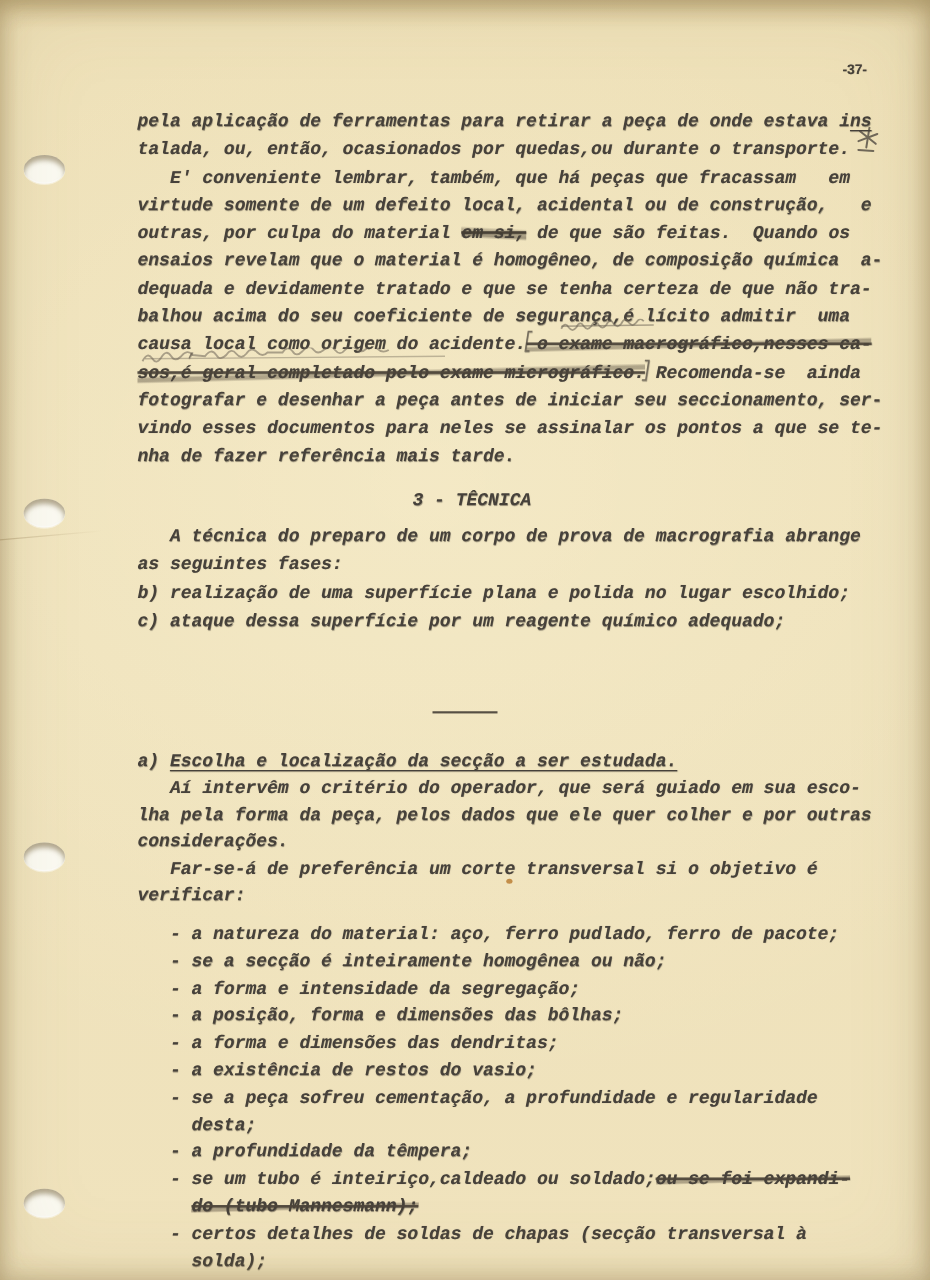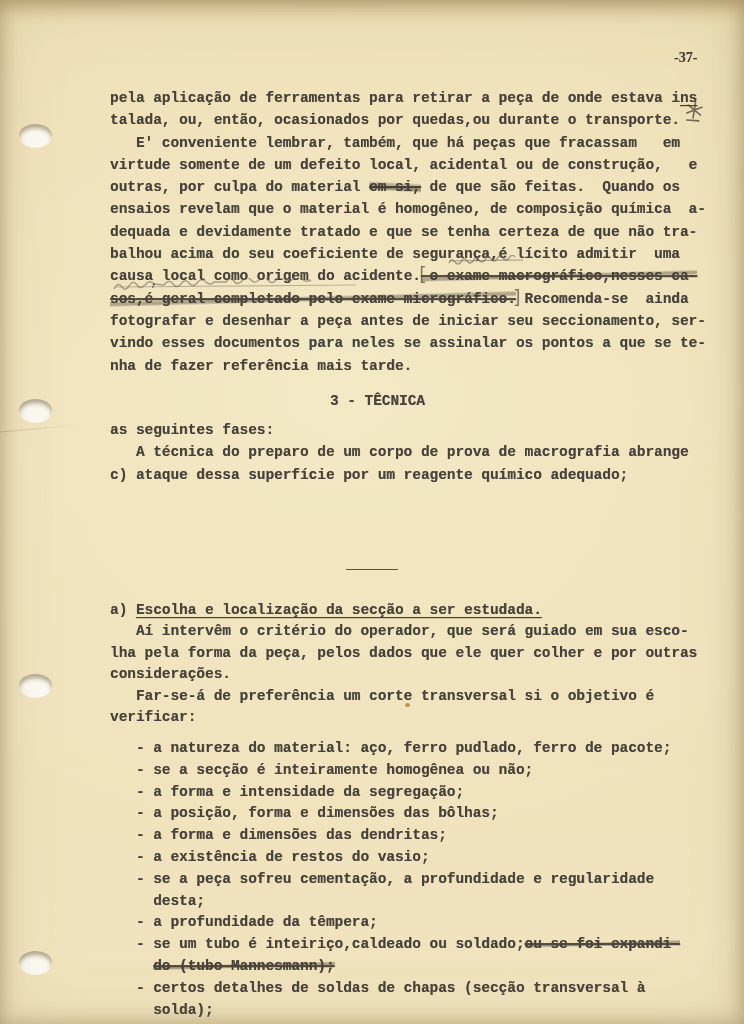--- a/index.html
+++ b/index.html
@@ -17,21 +17,21 @@
   .page::after{
     content:"";position:absolute;inset:0;pointer-events:none;
     box-shadow:
       inset 0 6px 14px rgba(130,105,60,.30),
       inset -10px 0 22px rgba(140,115,70,.18),
       inset 8px 0 20px rgba(140,115,70,.12),
       inset 0 -6px 16px rgba(150,125,80,.10),
       inset 0 0 70px rgba(150,125,80,.14);
   }
   .block{position:absolute;white-space:pre;font-size:14.4px;font-weight:bold;
-         text-shadow:0.3px 0.4px 0.6px rgba(58,52,44,.5);}
+         text-shadow:0.3px 0.4px 0.6px rgba(58,52,44,.5);font-style:italic;}
   .tline{height:auto;}
   .u{text-decoration:underline;text-underline-offset:3px;text-decoration-thickness:1.4px;}
   .st{
     text-decoration:line-through;
     text-decoration-color:rgba(78,70,59,.9);
     text-decoration-thickness:1.6px;
     background:linear-gradient(178.5deg, transparent 38%, rgba(95,85,69,.45) 46%, rgba(95,85,69,.45) 54%, transparent 61%);
   }
   .st2{
     text-decoration:line-through;
@@ -41,22 +41,22 @@
     border-radius:3px;
     margin-top:36px;
   }
   .pb{display:inline-block;width:0;overflow:visible;color:#59524708;
       color:#595247;opacity:.8;font-weight:normal;
       transform:translate(-3px,-2px) scaleY(1.25);}
   .pc{display:inline-block;width:0;overflow:visible;position:relative;top:5px;left:-3px;
       color:#5a5248;opacity:.75;font-weight:normal;}
   .rule{position:absolute;height:3px;
     background:linear-gradient(to bottom, rgba(70,63,54,.9) 0 36%, transparent 36% 55%, rgba(70,63,54,.4) 55% 80%, transparent 80%);}
-  .page-number{position:absolute;top:50px;left:674px;font-size:14px;font-weight:bold;
-    font-family:Liberation Serif, serif;
+  .page-number{position:absolute;top:50px;left:674px;font-size:11px;font-weight:bold;
+    font-family:Liberation Sans, sans-serif;
     text-shadow:0.3px 0.4px 0.6px rgba(58,52,44,.5);}
   .hole{position:absolute;left:19px;width:33px;height:23px;border-radius:50%;
     background:#fbfaf2;
     box-shadow:inset 0 4px 4px rgba(120,102,62,.55), inset 0 -1px 1px rgba(255,255,255,.7), 0 1px 0 rgba(255,255,250,.5);}
   .scribble{position:absolute;pointer-events:none;}
   .speck{position:absolute;width:5px;height:4px;border-radius:50%;background:#b8782c;opacity:.8;}
   .crease{position:absolute;left:-4px;top:428px;width:86px;height:1px;
     background:linear-gradient(to right, rgba(150,128,88,.4), rgba(150,128,88,0));
     transform:rotate(-5deg);}
   .hw-asterisk{position:absolute;left:684px;top:101px;transform:rotate(9deg);opacity:.9;}
@@ -69,22 +69,22 @@
   <div class="hole" style="top:124px"></div>
   <div class="hole" style="top:399px"></div>
   <div class="hole" style="top:674px"></div>
   <div class="hole" style="top:951px"></div>
 
   <div class="page-number">-37-</div>
 
   <div>
       <div class="block" style="top: 87px; left: 110px; line-height: 22.3px;"><div class="tline"><span>pela aplicação de ferramentas para retirar a peça de onde estava i</span><span class="u">ns</span></div><div class="tline"><span>talada, ou, então, ocasionados por quedas,ou durante o transporte.</span></div><div class="tline"><span>   E' conveniente lembrar, também, que há peças que fracassam   em</span></div><div class="tline"><span>virtude somente de um defeito local, acidental ou de construção,   e</span></div><div class="tline"><span>outras, por culpa do material </span><span class="st2">em si,</span><span> de que são feitas.  Quando os</span></div><div class="tline"><span>ensaios revelam que o material é homogêneo, de composição química  a-</span></div><div class="tline"><span>dequada e devidamente tratado e que se tenha certeza de que não tra-</span></div><div class="tline"><span>balhou acima do seu coeficiente de segurança,é lícito admitir  uma</span></div><div class="tline"><span>causa</span><span class="pc">,</span><span> local como origem do acidente.</span><span class="pb">[</span><span class="st"> o exame macrográfico,nesses ca-</span></div><div class="tline"><span class="st">sos,é geral completado pelo exame micrográfico.</span><span class="pb">]</span><span> Recomenda-se  ainda</span></div><div class="tline"><span>fotografar e desenhar a peça antes de iniciar seu seccionamento, ser-</span></div><div class="tline"><span>vindo esses documentos para neles se assinalar os pontos a que se te-</span></div><div class="tline"><span>nha de fazer referência mais tarde.</span></div></div>
       <div class="block" style="top: 390px; left: 330px; line-height: 22px;"><div class="tline"><span>3 - TÊCNICA</span></div></div>
-      <div class="block" style="top: 419px; left: 110px; line-height: 22px;"><div class="tline"><span>as seguintes fases:</span></div><div class="tline"><span>   A técnica do preparo de um corpo de prova de macrografia abrange</span></div></div>
-      <div class="block" style="top: 464px; left: 110px; line-height: 23px;"><div class="tline"><span>c) ataque dessa superfície por um reagente químico adequado;</span></div></div>
+      <div class="block" style="top: 419px; left: 110px; line-height: 22px;"><div class="tline"><span>   A técnica do preparo de um corpo de prova de macrografia abrange</span></div><div class="tline"><span>as seguintes fases:</span></div></div>
+      <div class="block" style="top: 464px; left: 110px; line-height: 23px;"><div class="tline"><span>b) realização de uma superfície plana e polida no lugar escolhido;</span></div><div class="tline"><span>c) ataque dessa superfície por um reagente químico adequado;</span></div></div>
       <div class="rule" style="top: 569px; left: 346px; width: 52px;"></div>
       <div class="block" style="top: 599px; left: 110px; line-height: 22px; text-align: center;"><div class="tline"><span>a) </span><span class="u">Escolha e localização da secção a ser estudada.</span></div></div>
       <div class="block" style="top: 621px; left: 110px; line-height: 21.6px;"><div class="tline"><span>   Aí intervêm o critério do operador, que será guiado em sua esco-</span></div><div class="tline"><span>lha pela forma da peça, pelos dados que ele quer colher e por outras</span></div><div class="tline"><span>considerações.</span></div><div class="tline"><span>   Far-se-á de preferência um corte transversal si o objetivo é</span></div><div class="tline"><span>verificar:</span></div></div>
       <div class="block" style="top: 738px; left: 110px; line-height: 21.8px;"><div class="tline"><span>   - a natureza do material: aço, ferro pudlado, ferro de pacote;</span></div><div class="tline"><span>   - se a secção é inteiramente homogênea ou não;</span></div><div class="tline"><span>   - a forma e intensidade da segregação;</span></div><div class="tline"><span>   - a posição, forma e dimensões das bôlhas;</span></div><div class="tline"><span>   - a forma e dimensões das dendritas;</span></div><div class="tline"><span>   - a existência de restos do vasio;</span></div><div class="tline"><span>   - se a peça sofreu cementação, a profundidade e regularidade</span></div><div class="tline"><span>     desta;</span></div><div class="tline"><span>   - a profundidade da têmpera;</span></div><div class="tline"><span>   - se um tubo é inteiriço,caldeado ou soldado;</span><span class="st">ou se foi expandi-</span></div><div class="tline"><span>     </span><span class="st">do (tubo Mannesmann);</span></div><div class="tline"><span>   - certos detalhes de soldas de chapas (secção transversal à</span></div><div class="tline"><span>     solda);</span></div></div>
     </div>
 
   <svg class="hw-asterisk" width="20" height="22" viewBox="0 0 20 22">
     <g stroke="#4a443c" stroke-width="1.6" stroke-linecap="round" opacity="0.85">
       <line x1="10" y1="1" x2="10" y2="17"></line>
       <line x1="3" y1="5" x2="17" y2="13"></line>

